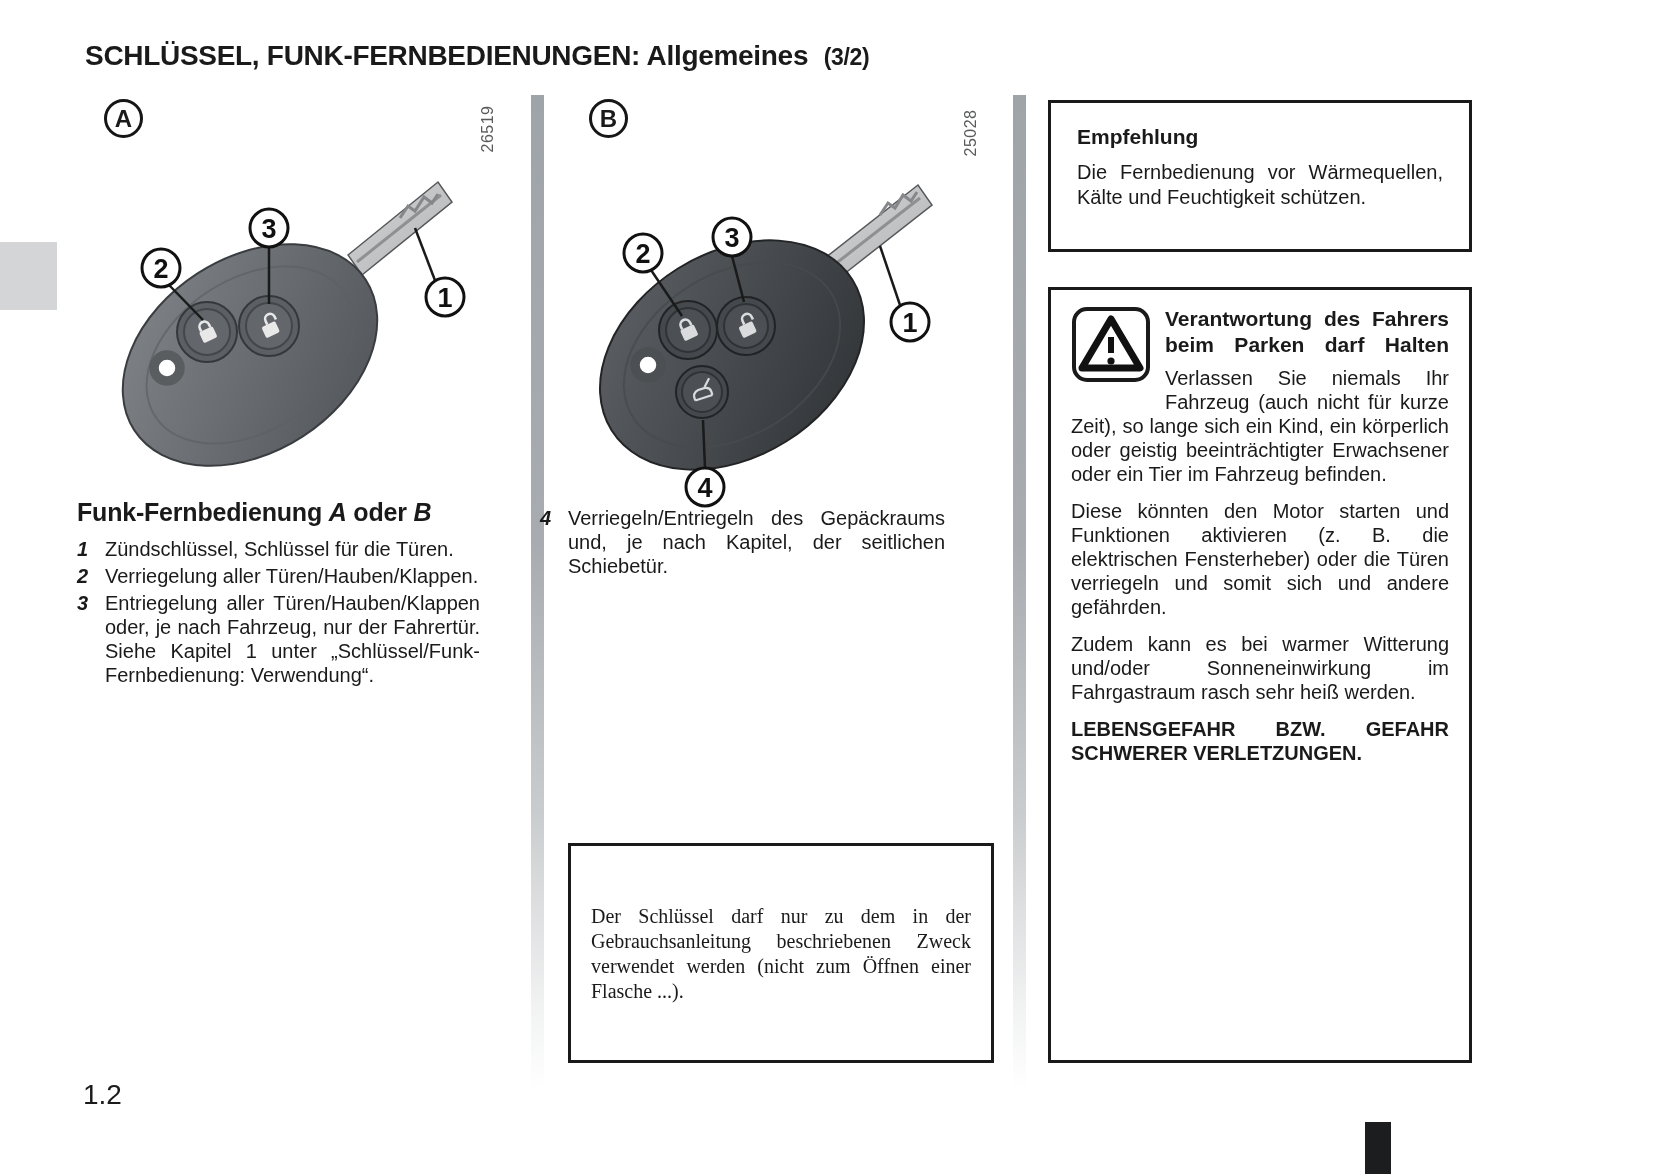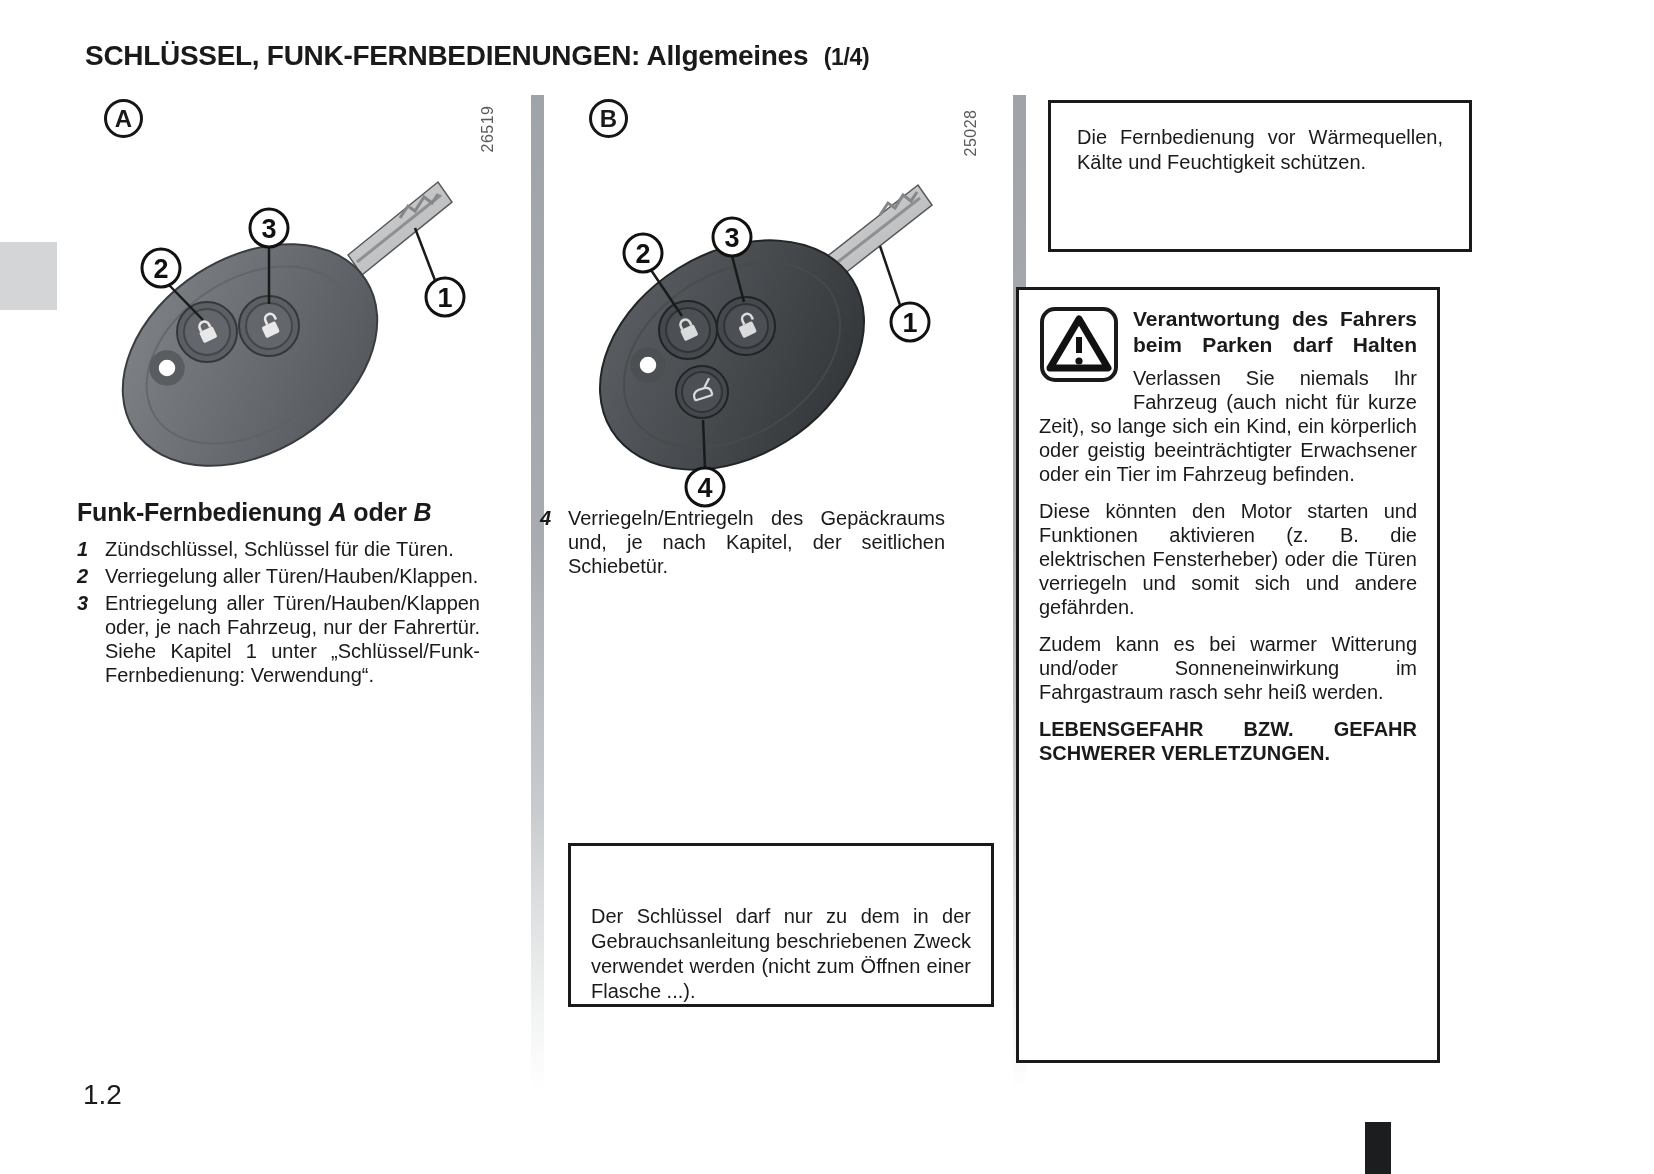--- a/index.html
+++ b/index.html
@@ -27,40 +27,40 @@
   .sec-heading{font-size:25px;font-weight:bold;margin:0 0 13px 0;letter-spacing:-0.2px;}
   .sec-heading .ital{font-style:italic;}
   .li{display:flex;margin-bottom:3px;}
   .li .num{width:28px;flex:0 0 28px;font-weight:bold;font-style:italic;}
   .li .txt{flex:1;text-align:justify;}
   
   .box{position:absolute;border:3px solid #1a1a1a;background:#fff;box-sizing:border-box;}
   .box-reco{left:1048px;top:100px;width:424px;height:152px;padding:22px 26px;}
   .box-reco .reco-title{font-size:21px;font-weight:bold;margin-bottom:11px;}
   .box-reco .reco-text{font-size:20px;line-height:25px;text-align:justify;}
-  .box-note{left:568px;top:843px;width:426px;height:164px;padding:58px 20px 0 20px;}
+  .box-note{left:568px;top:843px;width:426px;height:220px;padding:58px 20px 0 20px;font-family:Liberation Serif, serif;}
   .box-note .note-text{font-size:20px;line-height:25px;text-align:justify;}
-  .box-warn{left:1016px;top:287px;width:424px;height:776px;padding:16px 20px 8px 20px;font-size:20px;line-height:24px;}
+  .box-warn{left:1048px;top:287px;width:424px;height:776px;padding:16px 20px 8px 20px;font-size:20px;line-height:24px;}
   .warn-icon-wrap{float:left;width:80px;height:102px;margin-right:14px;}
   .warn-title{font-size:21px;line-height:26px;font-weight:bold;text-align:justify;text-align-last:justify;margin-bottom:8px;}
   .box-warn p{margin:0 0 13px 0;text-align:justify;}
   .box-warn p.caps{font-weight:bold;margin-bottom:0;}
   
   .page-num{position:absolute;left:83px;top:1079px;font-size:28px;}
   
   .callout-text{font-size:27px;font-weight:bold;fill:#111;}
 </style>
 </head>
 <body>
 
 <div class="page">
 
   <div class="title">
     <span>SCHLÜSSEL, FUNK-FERNBEDIENUNGEN: Allgemeines</span>
-    <span class="pages">(1/4)</span>
+    <span class="pages">(3/2)</span>
   </div>
 
   <div class="left-tab"></div>
   <div class="corner-tab"></div>
   <div class="divider d1"></div>
   <div class="divider d2"></div>
 
   <div class="fig-label" style="left:104px;top:99px;">
     <span>A</span>
   </div>
@@ -229,20 +229,21 @@
       <span class="num">4</span>
       <span class="txt">Verriegeln/Entriegeln des Gepäckraums und, je nach Kapitel, der seitlichen Schiebetür.</span>
     </div>
   </div>
 
   <div class="box box-note">
     <div class="note-text">Der Schlüssel darf nur zu dem in der Gebrauchsanleitung beschriebenen Zweck verwendet werden (nicht zum Öffnen einer Flasche ...).</div>
   </div>
 
   <div class="box box-reco">
+    <div class="reco-title">Empfehlung</div>
     <div class="reco-text">Die Fernbedienung vor Wärmequellen, Kälte und Feuchtigkeit schützen.</div>
   </div>
 
   <div class="box box-warn">
     <div class="warn-icon-wrap">
       <svg width="80" height="78" viewBox="0 0 80 78">
         <rect x="3" y="3" width="74" height="71" rx="13" fill="#fff" stroke="#1a1a1a" stroke-width="4"></rect>
         <path d="M40,13 L69,62 L11,62 Z" fill="#fff" stroke="#111" stroke-width="7" stroke-linejoin="round"></path>
         <line x1="40" y1="31" x2="40" y2="47" stroke="#111" stroke-width="6"></line>
         <circle cx="40" cy="55" r="3.6" fill="#111"></circle>

